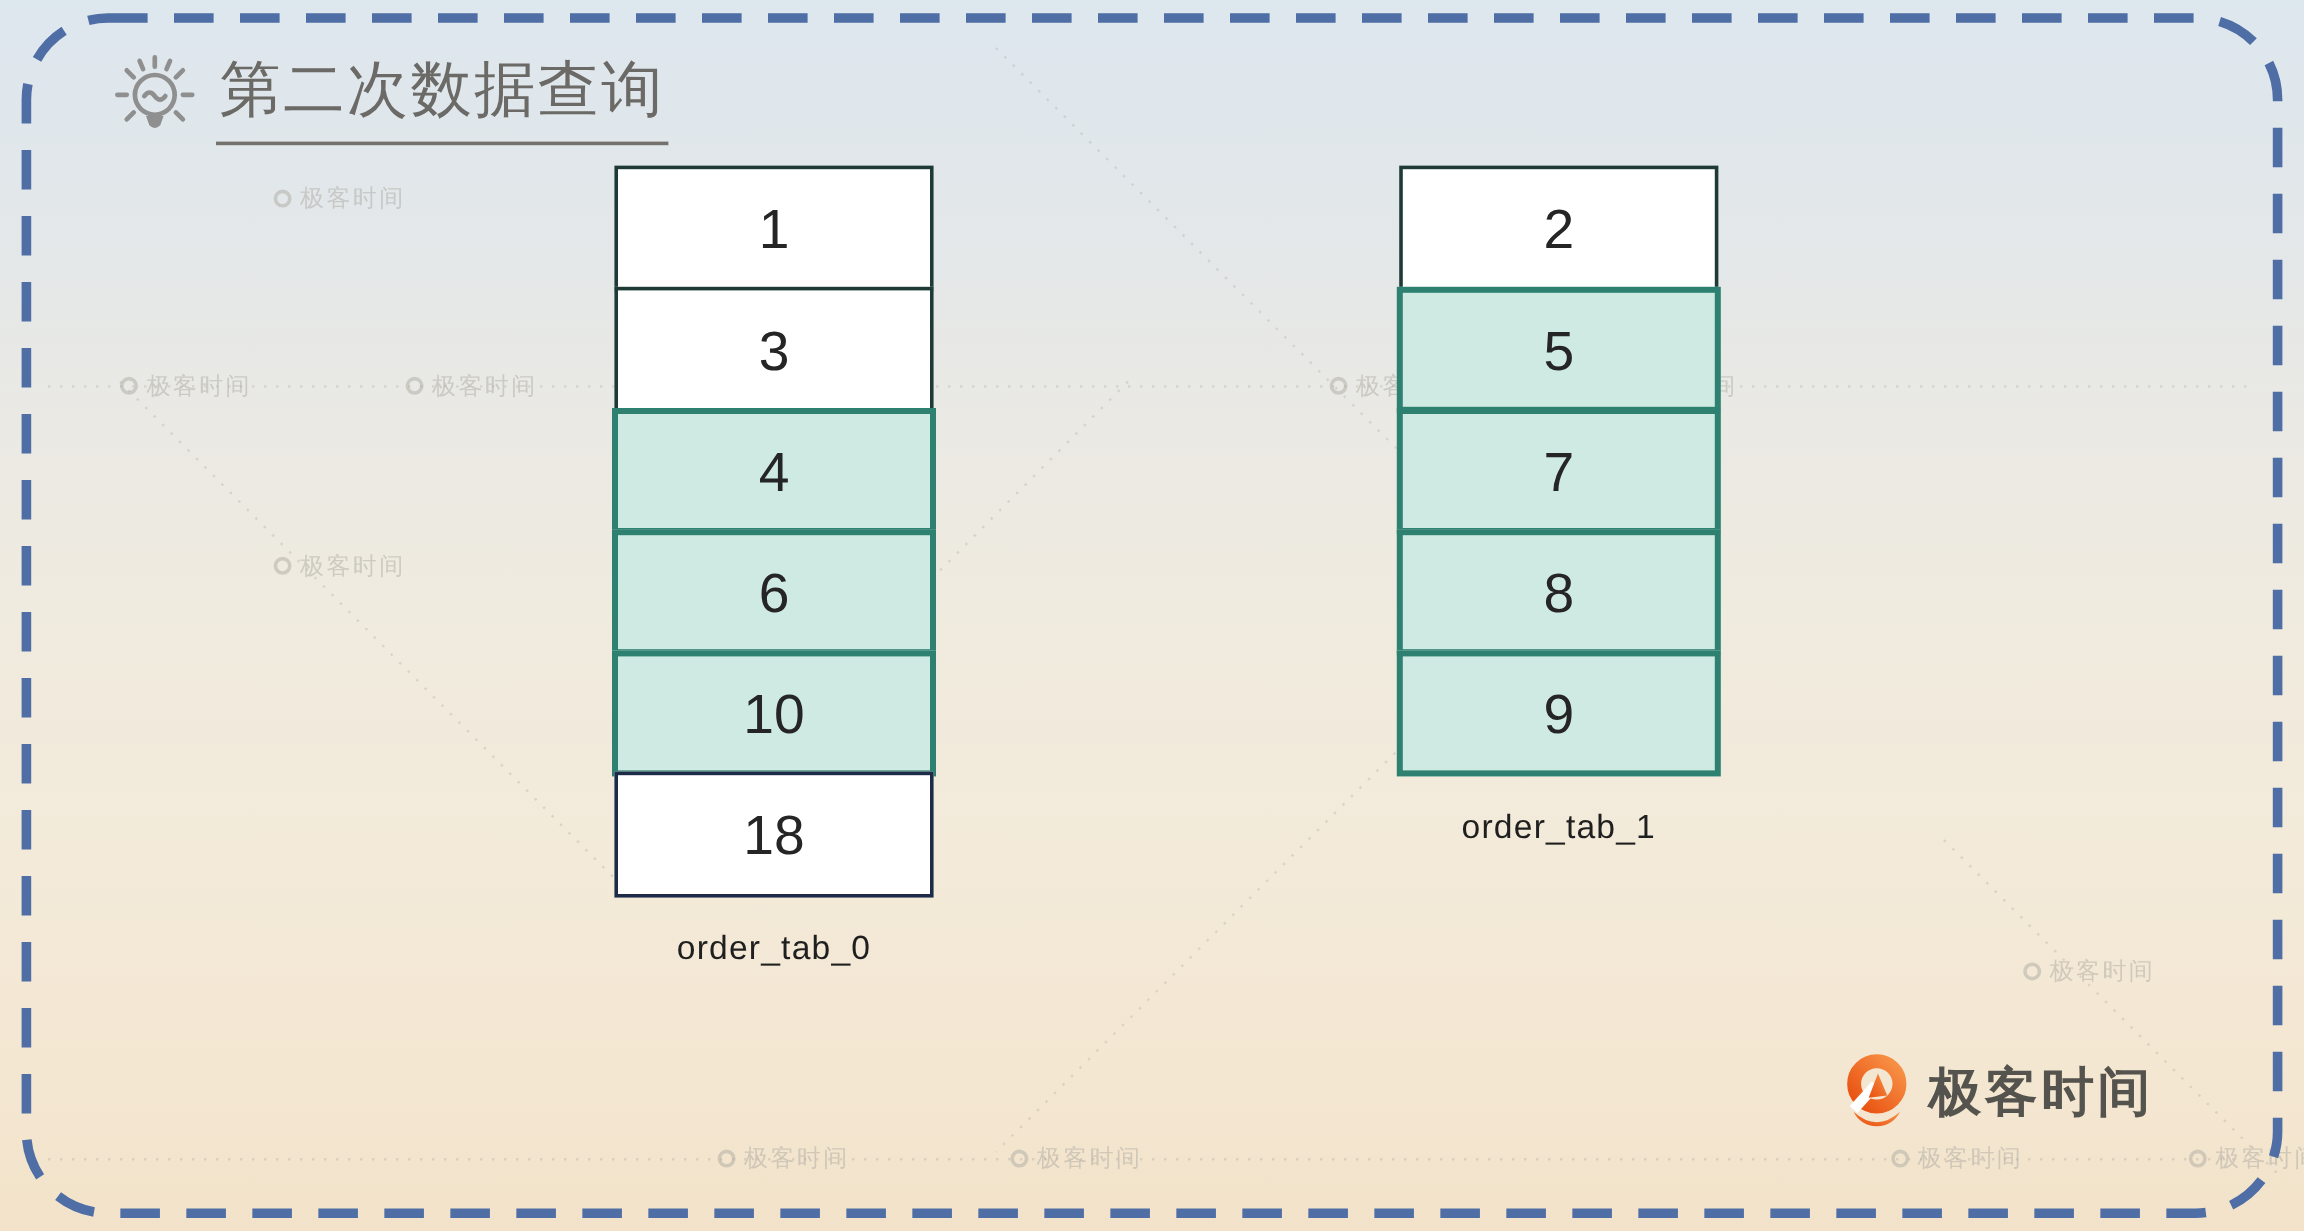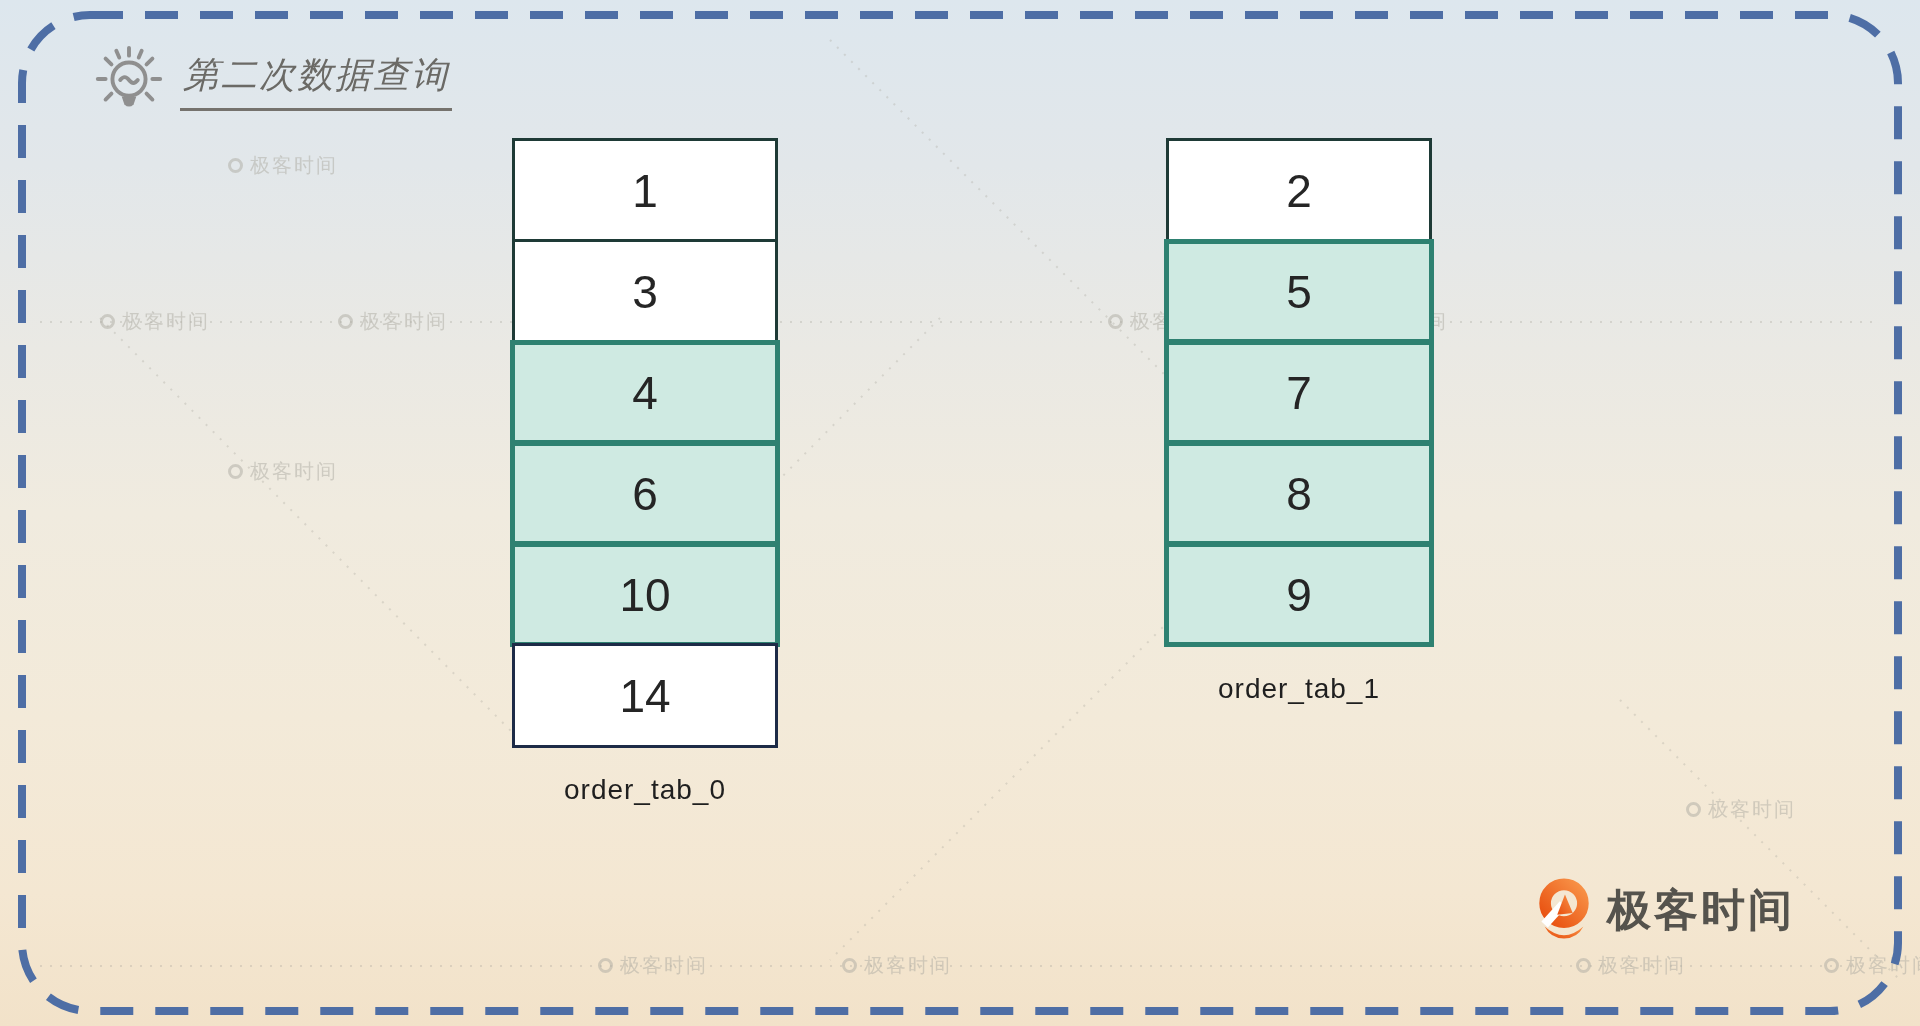--- a/index.html
+++ b/index.html
@@ -13,22 +13,22 @@
   svg.decor{position:absolute;left:0;top:0;pointer-events:none;}
 
   
   .wm{position:absolute;display:flex;align-items:center;gap:7px;
       color:#aeaca3;opacity:.5;font-size:20px;letter-spacing:2px;white-space:nowrap;}
   .wm-ico{width:15px;height:15px;border:3px solid currentColor;border-radius:50%;
       display:inline-block;box-sizing:border-box;}
 
   
   .title-row{position:absolute;left:90px;top:40px;display:flex;align-items:center;gap:12px;}
-  .title-text{font-size:36px;color:#6b6a66;padding:0 3px 8px 3px;
-      border-bottom:3px solid #75726d;letter-spacing:2px;font-style:italic;}
+  .title-text{font-size:51px;color:#6b6a66;padding:0 3px 8px 3px;
+      border-bottom:3px solid #75726d;letter-spacing:2px;}
 
   
   .table-group{position:absolute;top:138px;width:270px;}
   .tg0{left:510px;} .tg1{left:1164px;}
   .stack{display:flex;flex-direction:column;align-items:center;}
   .cell{box-sizing:border-box;height:105px;display:flex;align-items:center;justify-content:center;
         font-size:46px;color:#252525;background:#ffffff;}
   .cell + .cell{margin-top:-4px;}
   .cell-plain{width:266px;border:3px solid #1e3a36;}
   .stack .cell-plain:last-child{border-color:#1d2b47;}
@@ -123,21 +123,21 @@
     <span class="title-text">第二次数据查询</span>
   </div>
 
   <div class="table-group tg0">
     <div class="stack">
         <div class="cell cell-plain">1</div>
         <div class="cell cell-plain">3</div>
         <div class="cell cell-hl">4</div>
         <div class="cell cell-hl">6</div>
         <div class="cell cell-hl">10</div>
-        <div class="cell cell-plain">14</div>
+        <div class="cell cell-plain">18</div>
       </div>
     <div class="t-label">order_tab_0</div>
   </div>
 
   <div class="table-group tg1">
     <div class="stack">
         <div class="cell cell-plain">2</div>
         <div class="cell cell-hl">5</div>
         <div class="cell cell-hl">7</div>
         <div class="cell cell-hl">8</div>

